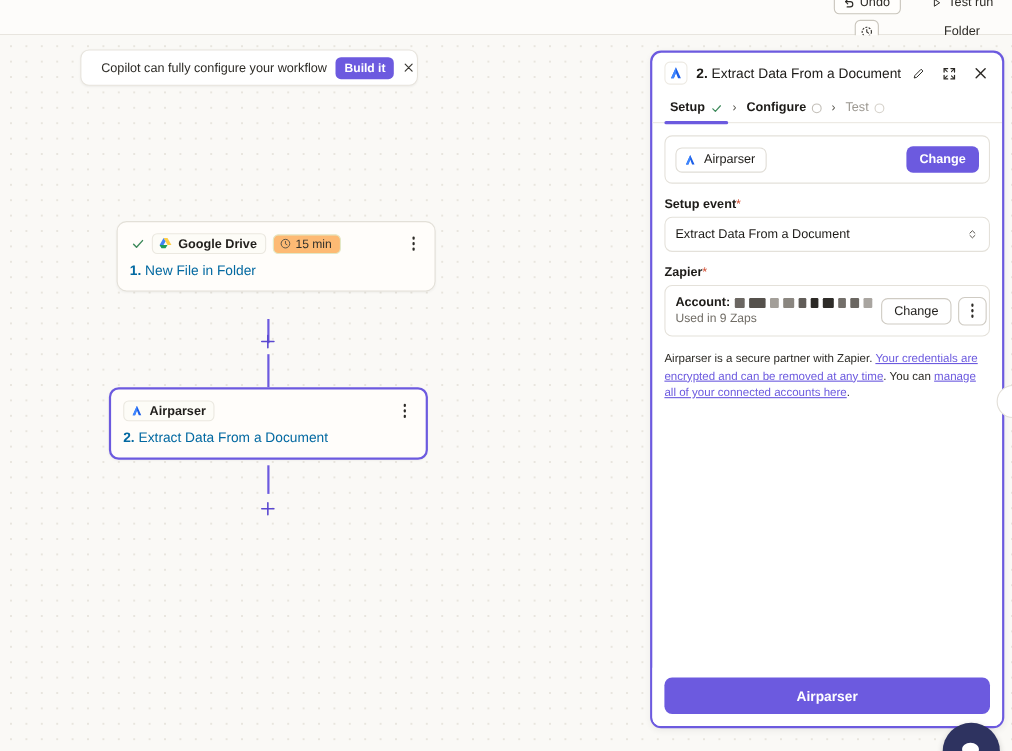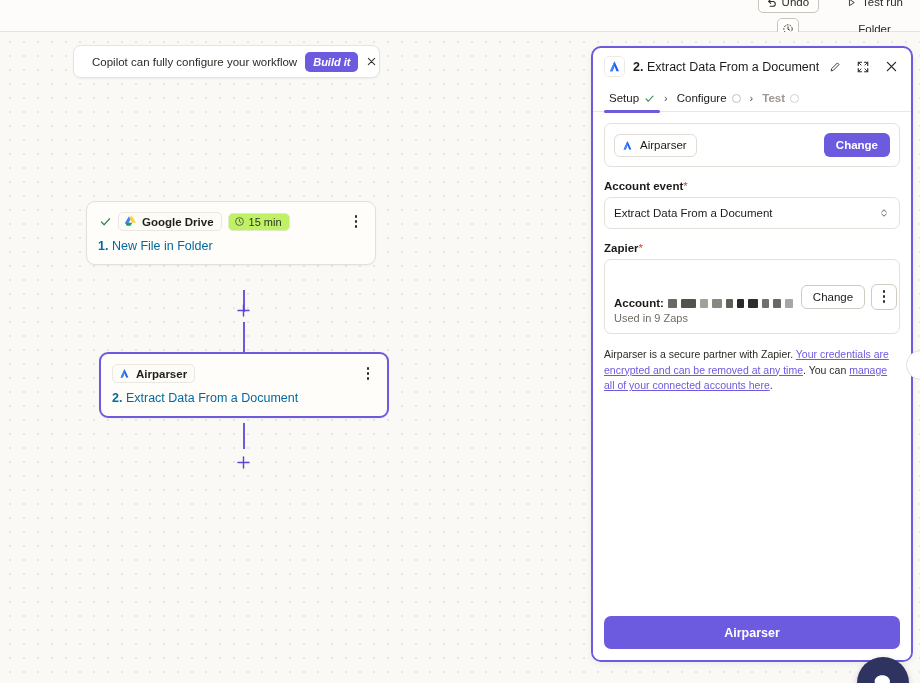--- a/index.html
+++ b/index.html
@@ -90,21 +90,20 @@
   .build-it {
     background: #6C5ADF;
     color: #fff;
     font-size: 11px;
     font-weight: bold;
     border: none;
     border-radius: 5px;
     padding: 4px 8px;
     cursor: pointer;
     white-space: nowrap;
-    font-style: italic;
   }
   .banner-close {
     width: 16px; height: 16px;
     display: flex; align-items: center; justify-content: center;
     cursor: pointer;
     color: #3B3934;
     font-size: 13px;
     line-height: 1;
   }
 
@@ -115,21 +114,21 @@
     background: #FFFDFA;
     border: 1px solid #E3E0D8;
     border-radius: 9px;
     padding: 10px 11px 11px 11px;
     box-shadow: 0 1px 2px rgba(0,0,0,0.04);
   }
   .node.selected {
     border: 2px solid #6C5ADF;
     background: #FFFDFA;
   }
-  #node1 { left: 86px; top: 169px; }
+  #node1 { left: 106px; top: 169px; }
   #node2 { left: 99px; top: 320px; }
 
   .node-top {
     display: flex;
     align-items: center;
     gap: 6px;
     margin-bottom: 8px;
   }
   .check-mark {
     color: #3E8A5B;
@@ -144,21 +143,21 @@
     border: 1px solid #EBE8E0;
     border-radius: 5px;
     padding: 2px 7px 2px 5px;
     font-size: 11.5px;
     font-weight: bold;
     color: #211F1C;
     white-space: nowrap;
   }
   .time-chip {
     display: flex; align-items: center; gap: 4px;
-    background: #bef264;
+    background: #fdba74;
     border: 1px solid #E3E8C6;
     border-radius: 5px;
     padding: 2px 7px 2px 5px;
     font-size: 11px;
     color: #31302B;
     white-space: nowrap;
   }
   .kebab {
     margin-left: auto;
     width: 16px; height: 18px;
@@ -251,34 +250,34 @@
     padding: 0 0 0 11px;
     height: 27px;
     border-bottom: 1px solid #EBE8E1;
     flex: none;
   }
   .tab {
     display: flex; align-items: center; gap: 5px;
     height: 27px;
     padding: 0 5px;
     font-size: 11.5px;
-    font-weight: normal;
+    font-weight: bold;
     color: #1D1B18;
     cursor: pointer;
     position: relative;
   }
   .tab.active::after {
     content: "";
     position: absolute;
     left: 0; right: 0; bottom: -1px;
     height: 2.5px;
     background: #6C5ADF;
     border-radius: 2px;
   }
-  .tab.muted { color: #9C9891; font-weight: bold; }
+  .tab.muted { color: #9C9891; font-weight: normal; }
   .tab-chevron {
     color: #55524C;
     font-size: 11px;
     padding: 0 2px;
     user-select: none;
   }
   .circ {
     width: 9px; height: 9px;
     border: 1.4px solid #C3BFB8;
     border-radius: 50%;
@@ -376,21 +375,20 @@
     white-space: nowrap;
     overflow: hidden;
     text-overflow: ellipsis;
   }
 
   .acct-line {
     display: flex;
     align-items: center;
     gap: 3px;
     margin-bottom: 3px;
-    margin-top: 28px;
   }
   .acct-label {
     font-size: 11.5px;
     font-weight: bold;
     color: #1D1B18;
     white-space: nowrap;
   }
   .redact {
     display: inline-flex;
     gap: 4px;
@@ -637,21 +635,21 @@
               <path d="M12 3.5 4.8 19.5h4.1L12 11.6l3.1 7.9h4.1z" fill="#1C5FE8"></path>
               <path d="M12 3.5 4.8 19.5h4.1L12 11.6z" fill="#3E86FF"></path>
             </svg>
             <span>Airparser</span>
           </span>
           <button class="btn-primary-sm">Change</button>
         </div>
       </div>
 
       <div class="field-label">
-        <span>Account event</span><span class="req">*</span>
+        <span>Setup event</span><span class="req">*</span>
       </div>
       <div class="select-box">
         <span class="select-value">Extract Data From a Document</span>
         <svg width="12" height="12" viewBox="0 0 16 16">
           <path d="M5 6.6 8 3.7l3 2.9M5 9.4l3 2.9 3-2.9" fill="none" stroke="#55524C" stroke-width="1.2" stroke-linecap="round" stroke-linejoin="round"></path>
         </svg>
       </div>
 
       <div class="field-label">
         <span>Zapier</span><span class="req">*</span>

